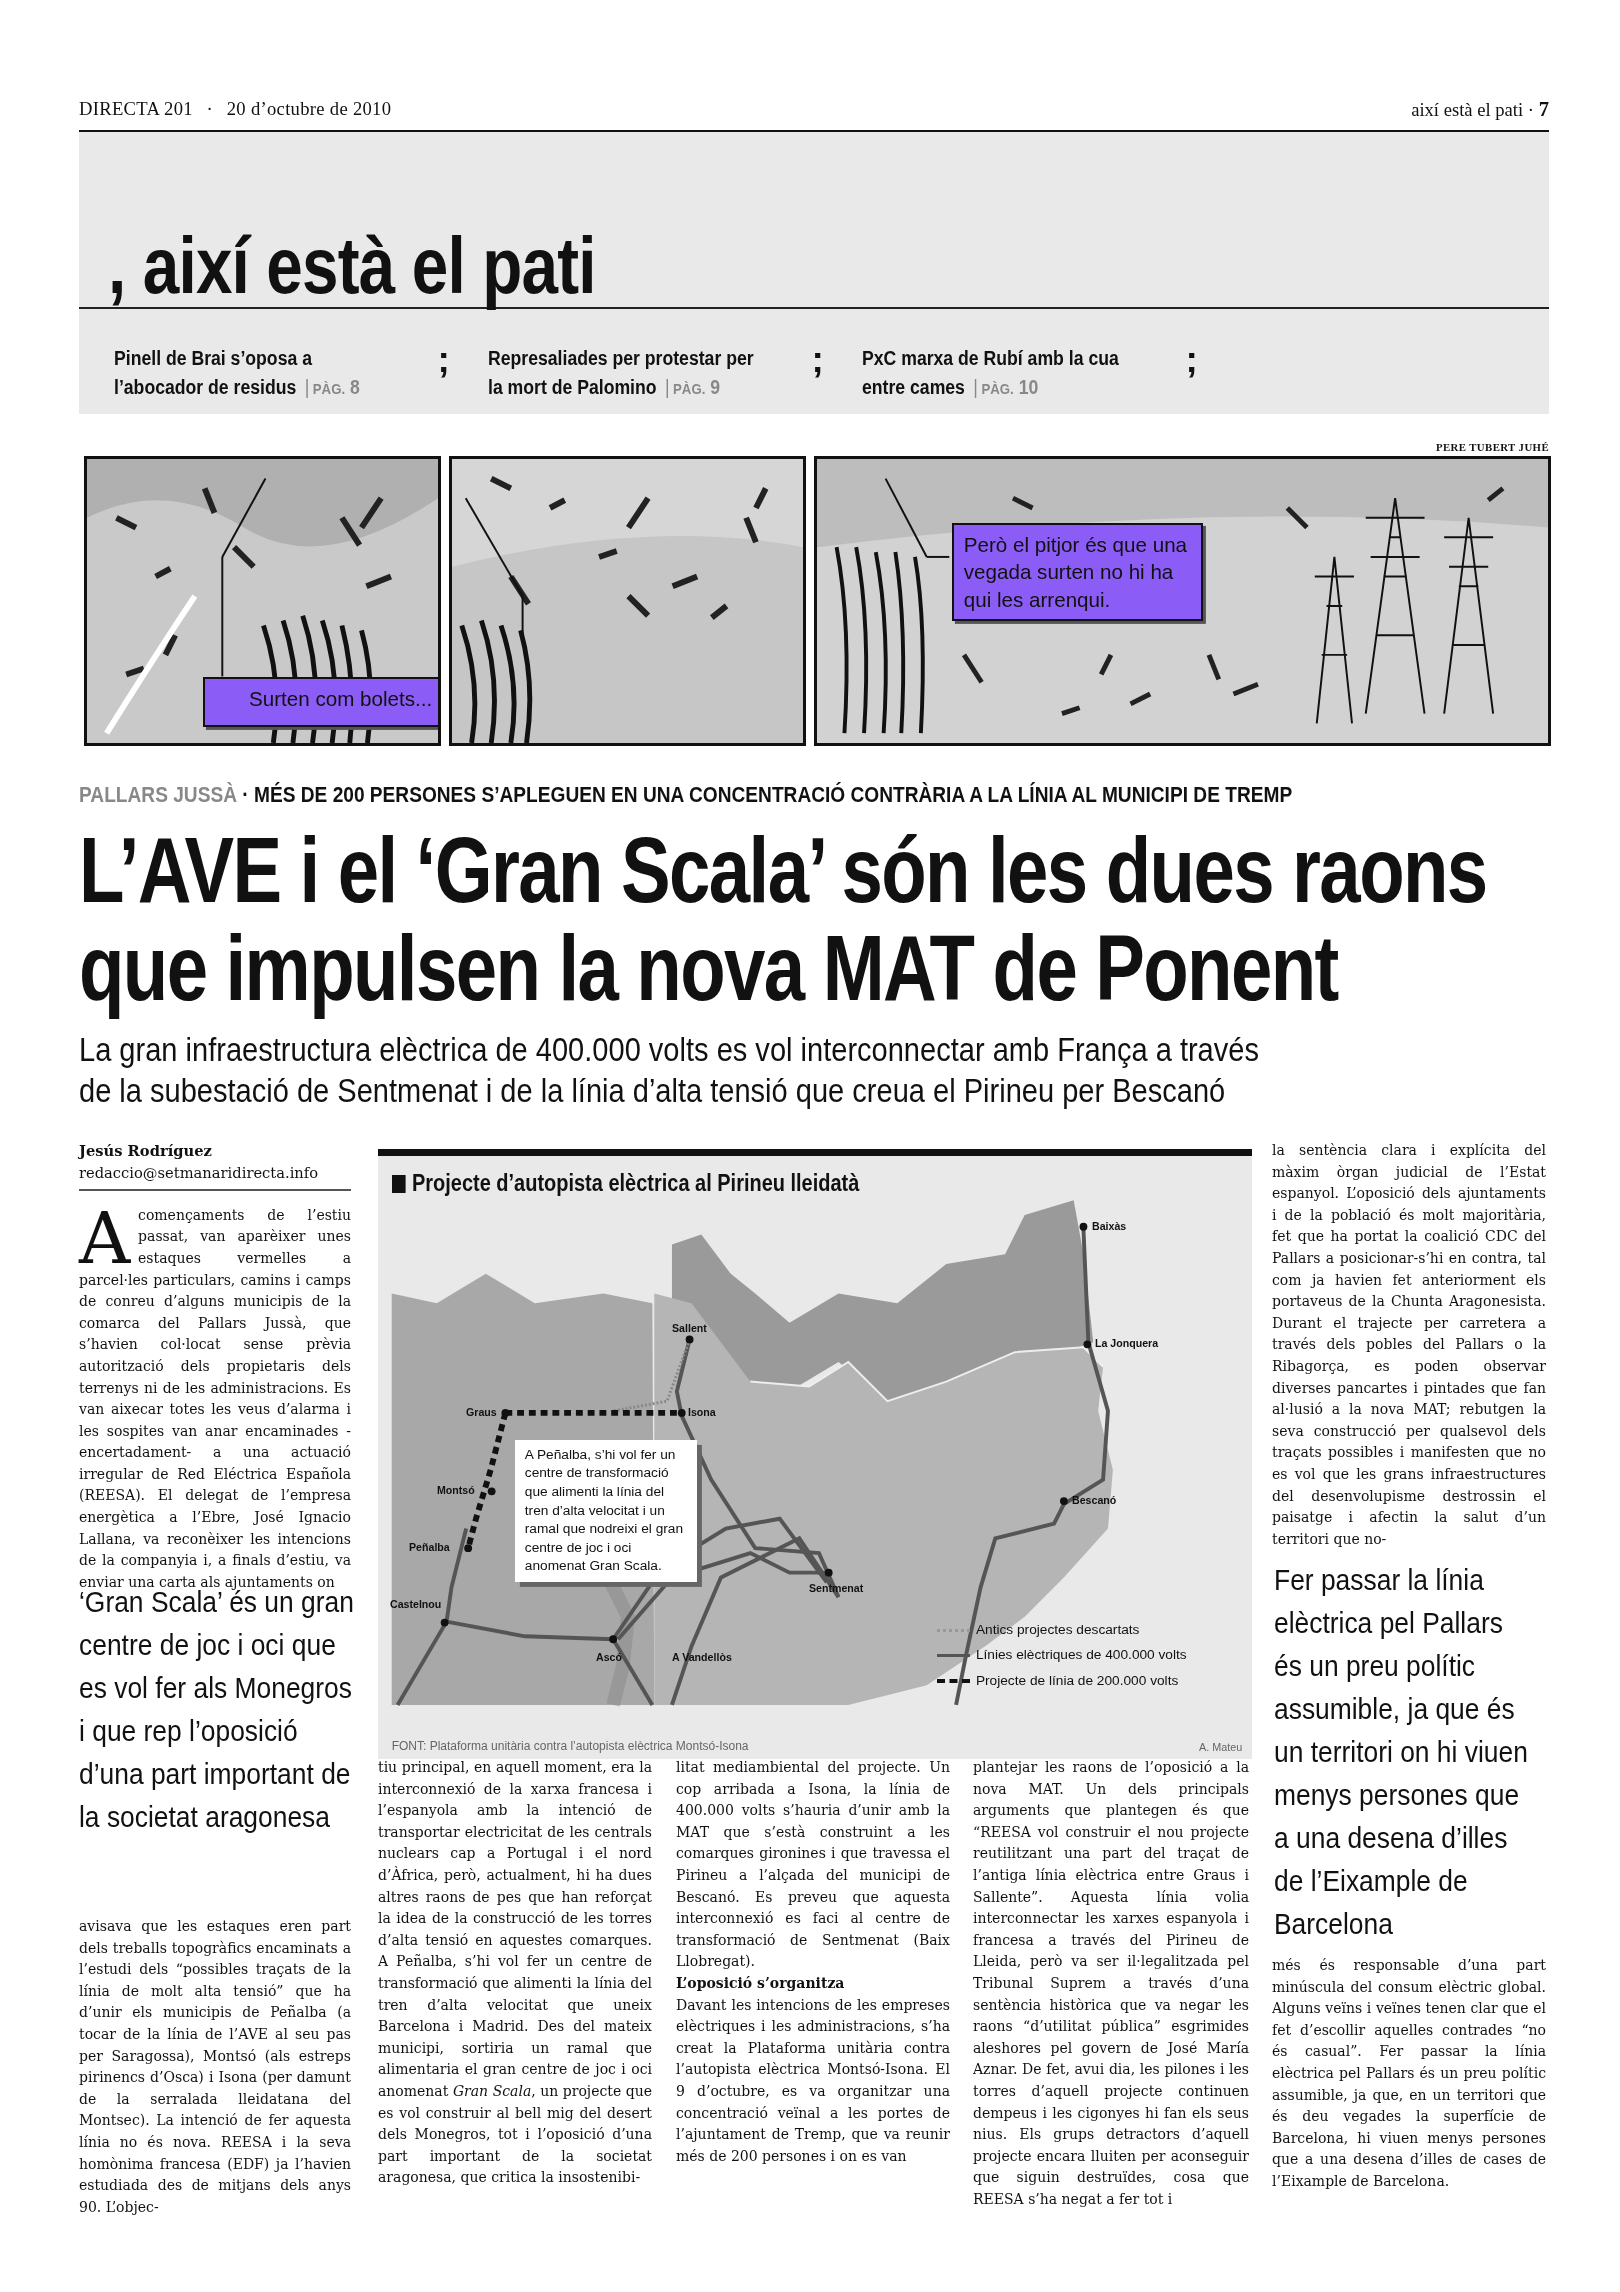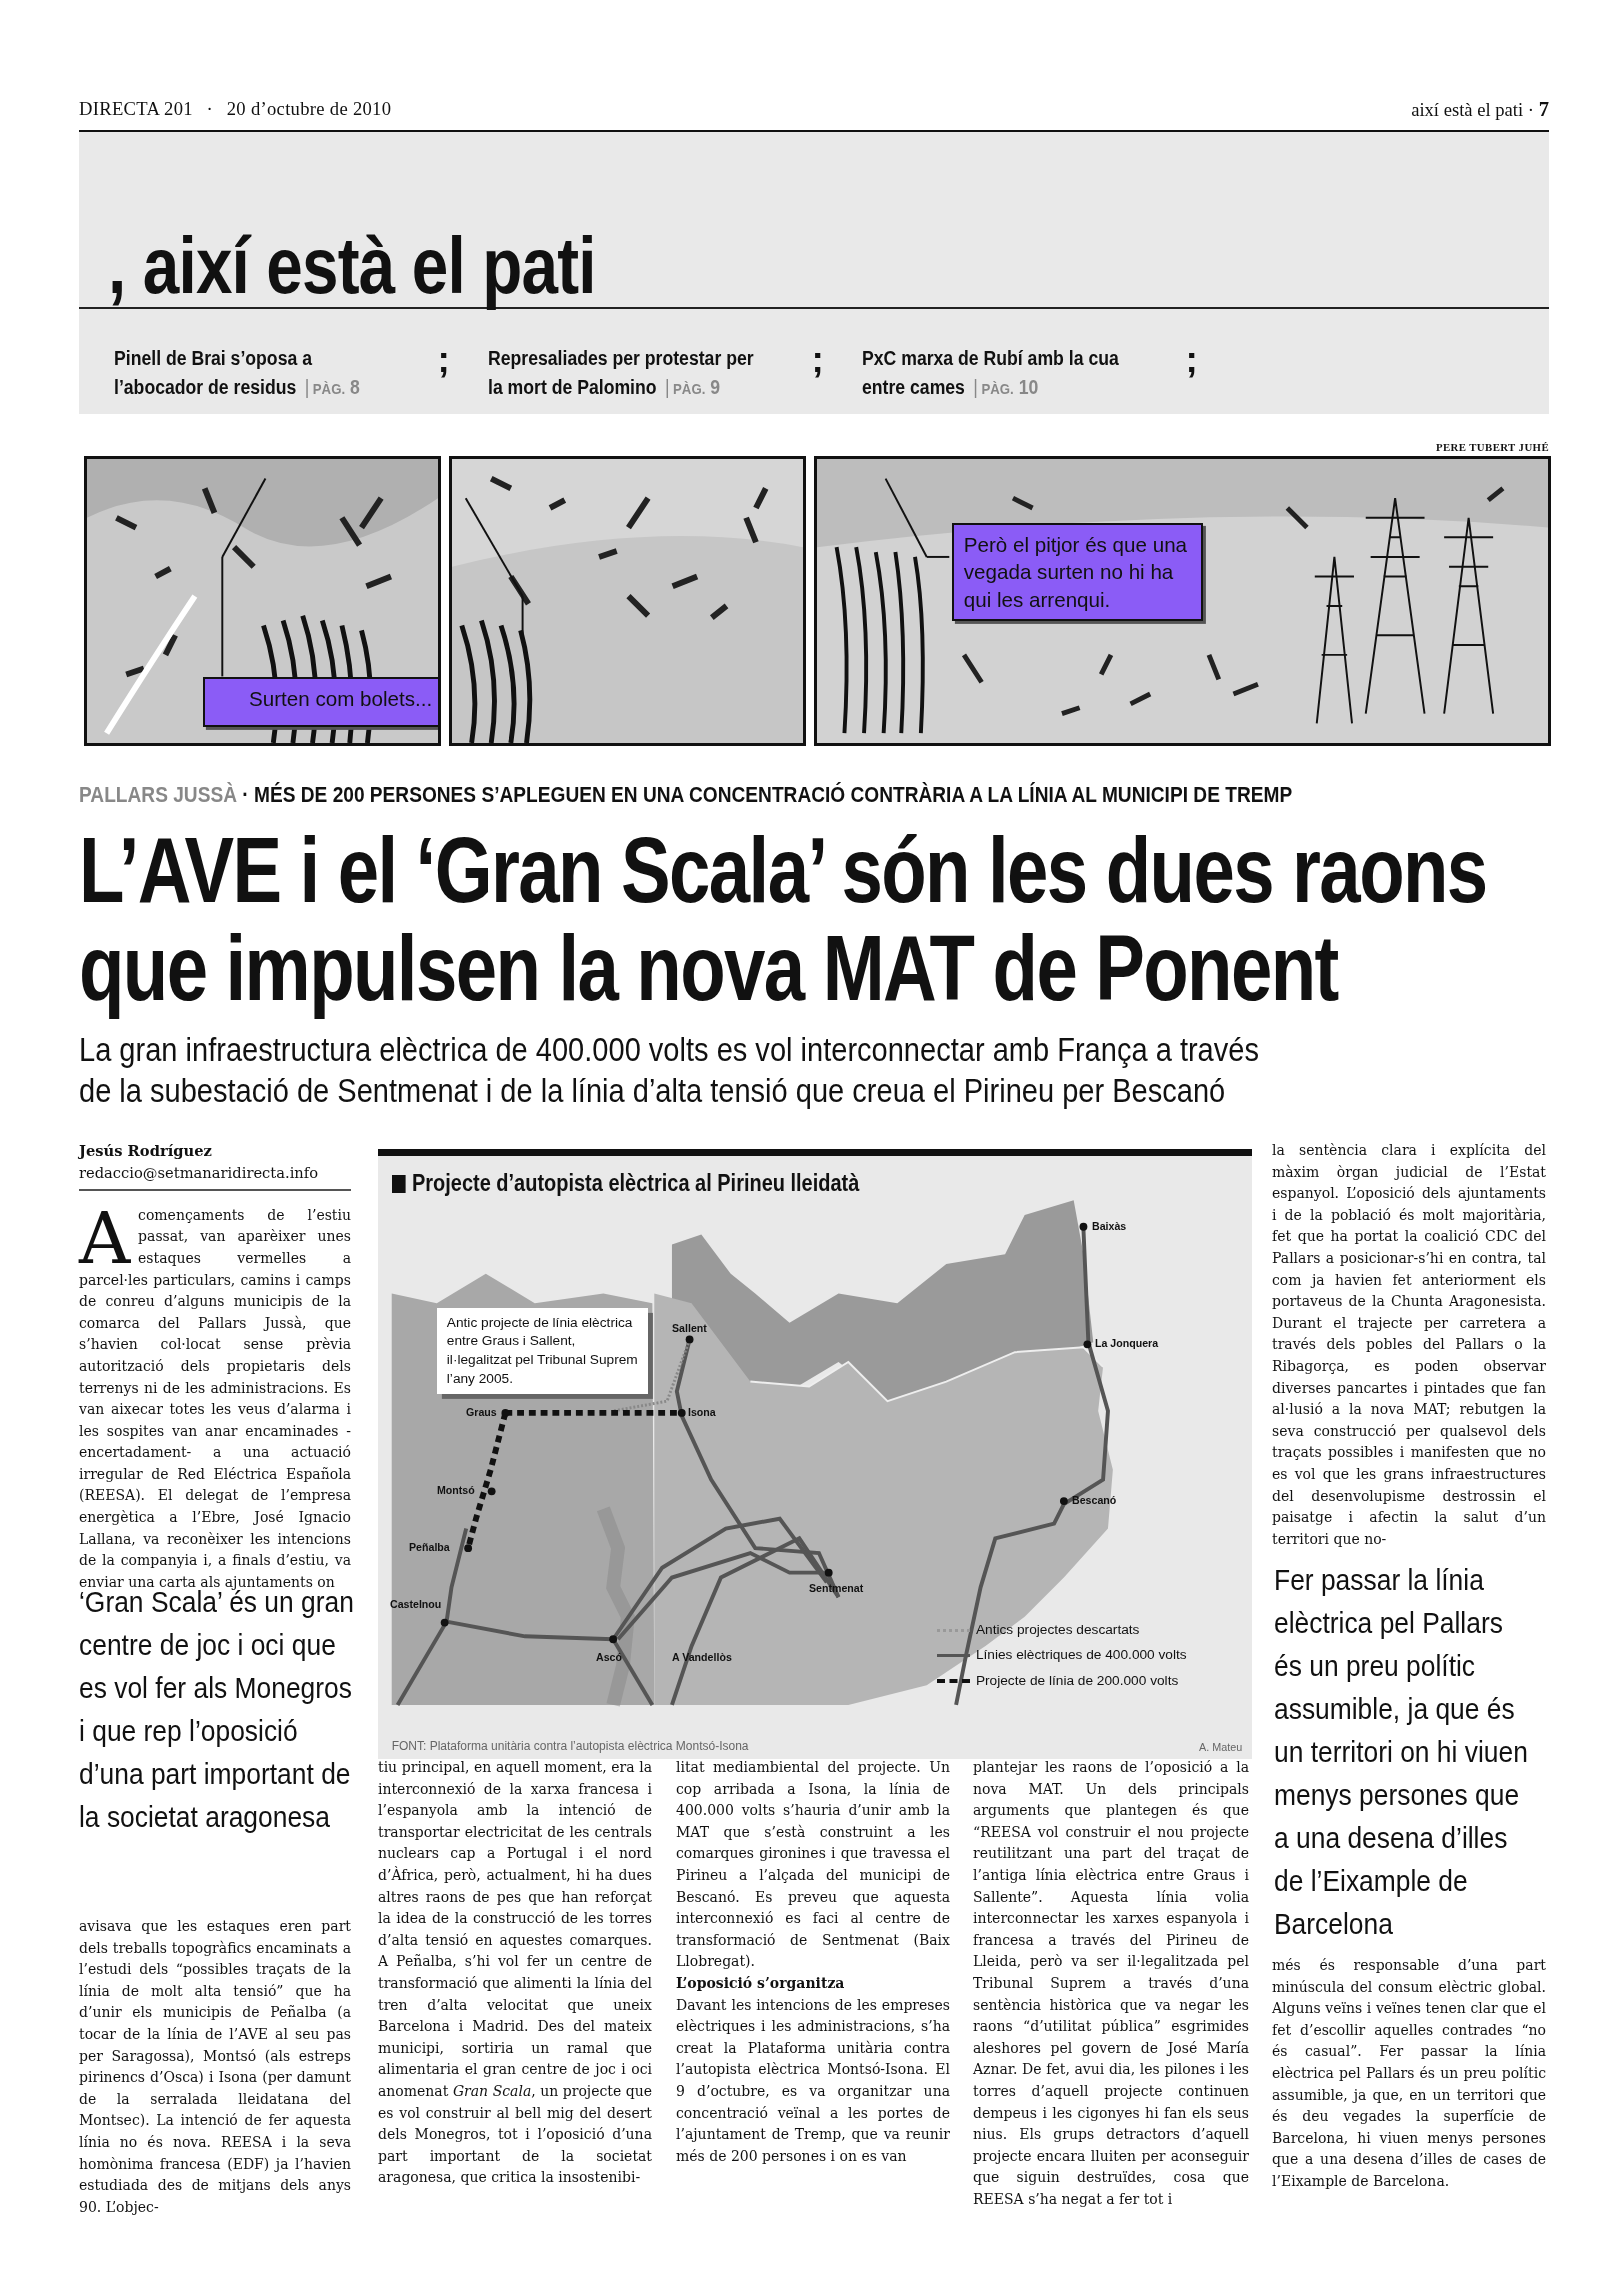--- a/index.html
+++ b/index.html
@@ -198,21 +198,21 @@
   <span class="map-label" style="left:88px; top:249px;">Graus</span>
   <span class="map-label" style="left:310px; top:249px;">Isona</span>
   <span class="map-label" style="left:694px; top:337px;">Bescanó</span>
   <span class="map-label" style="left:59px; top:327px;">Montsó</span>
   <span class="map-label" style="left:431px; top:425px;">Sentmenat</span>
   <span class="map-label" style="left:31px; top:384px;">Peñalba</span>
   <span class="map-label" style="left:11.8px; top:441px;">Castelnou</span>
   <span class="map-label" style="left:218px; top:494px;">Ascó</span>
   <span class="map-label" style="left:294px; top:494px;">A Vandellòs</span>
 
-  <div class="map-box" style="left:59px; top:152px; width:191px;">Antic projecte de línia elèctrica entre Graus i Sallent, il·legalitzat pel Tribunal Suprem l’any 2005.</div>
+  <div class="map-box" style="left:137px; top:284px; width:162px;">A Peñalba, s’hi vol fer un centre de transformació que alimenti la línia del tren d’alta velocitat i un ramal que nodreixi el gran centre de joc i oci anomenat Gran Scala.</div>
 
   <div class="legend-row" style="left:559px; top:466px;">
     <span class="sw" style="border-top:3.9px dotted #999;"></span><span>Antics projectes descartats</span>
   </div>
   <div class="legend-row" style="left:559px; top:491px;">
     <span class="sw" style="border-top:3.9px solid #555;"></span><span>Línies elèctriques de 400.000 volts</span>
   </div>
   <div class="legend-row" style="left:559px; top:517px;">
     <span class="sw" style="border-top:4.9px dashed #111;"></span><span>Projecte de línia de 200.000 volts</span>
   </div>

